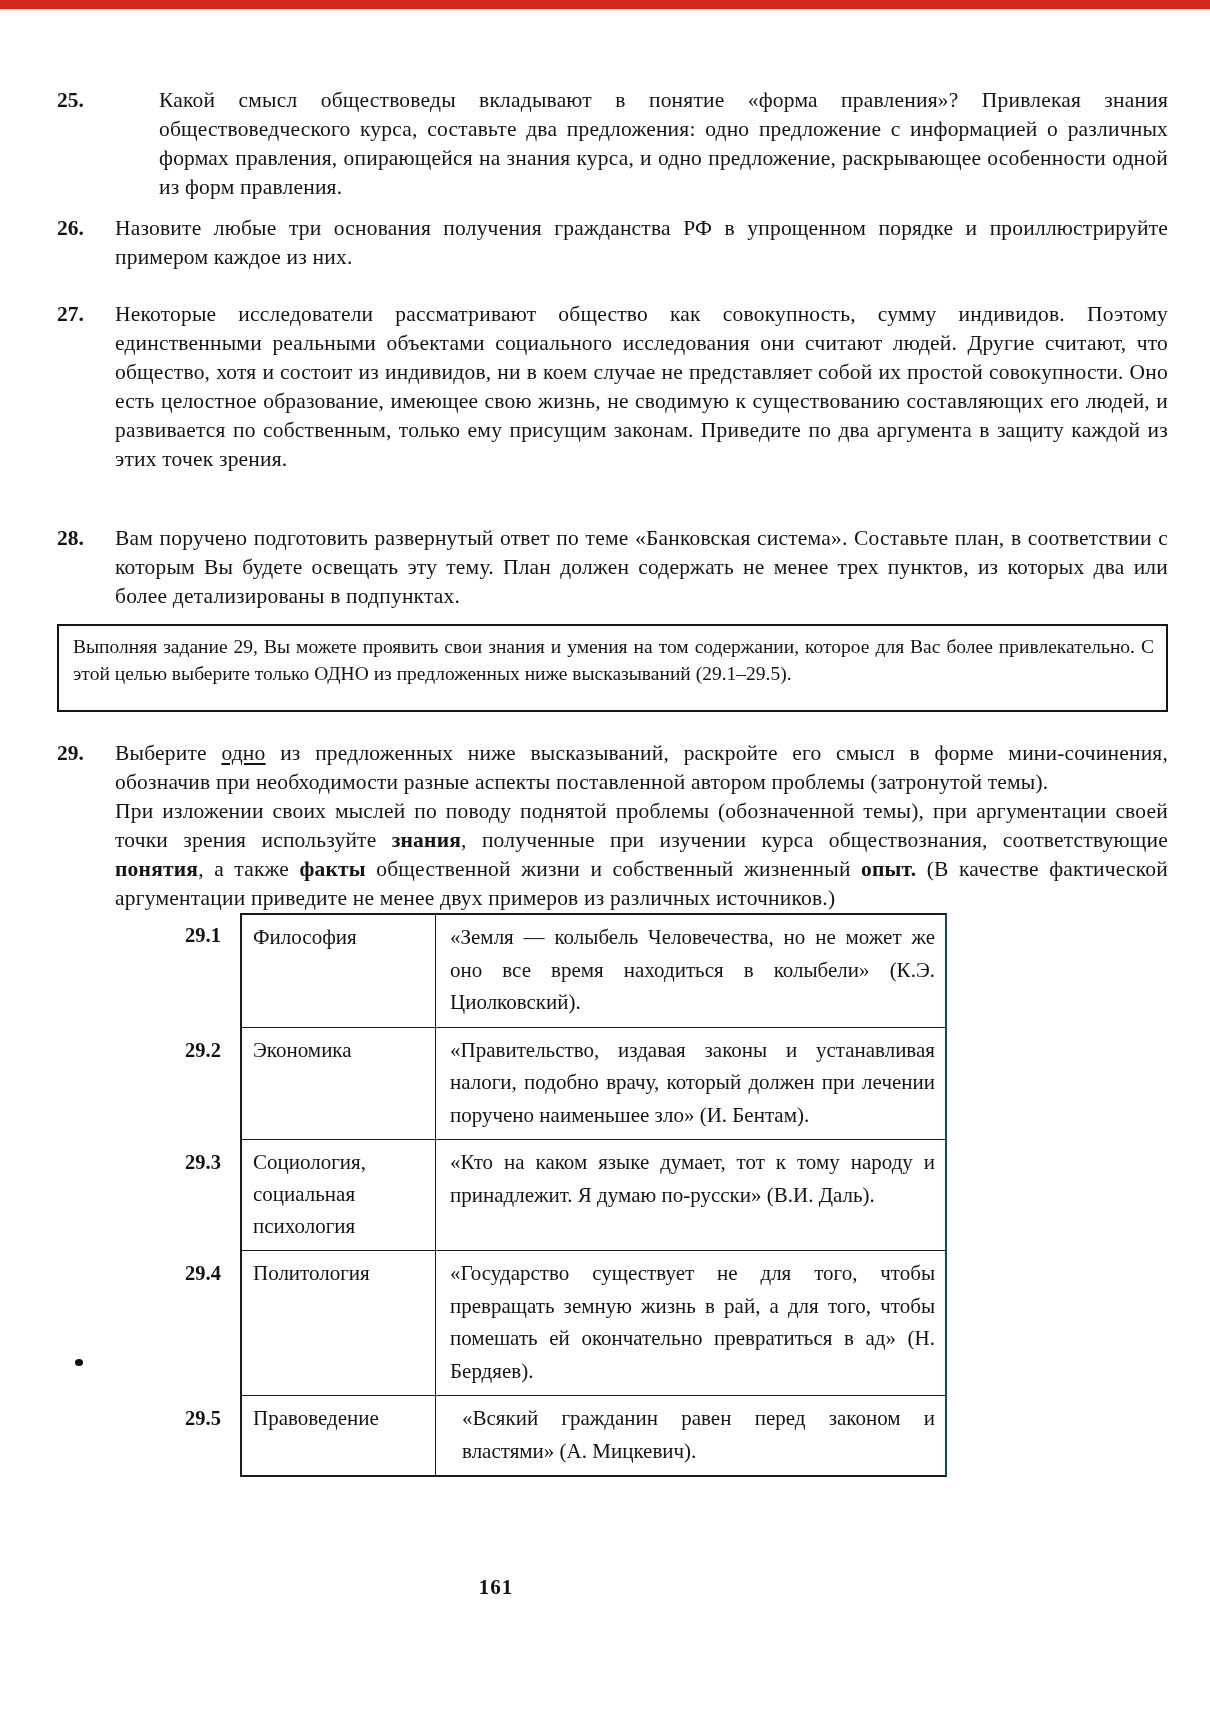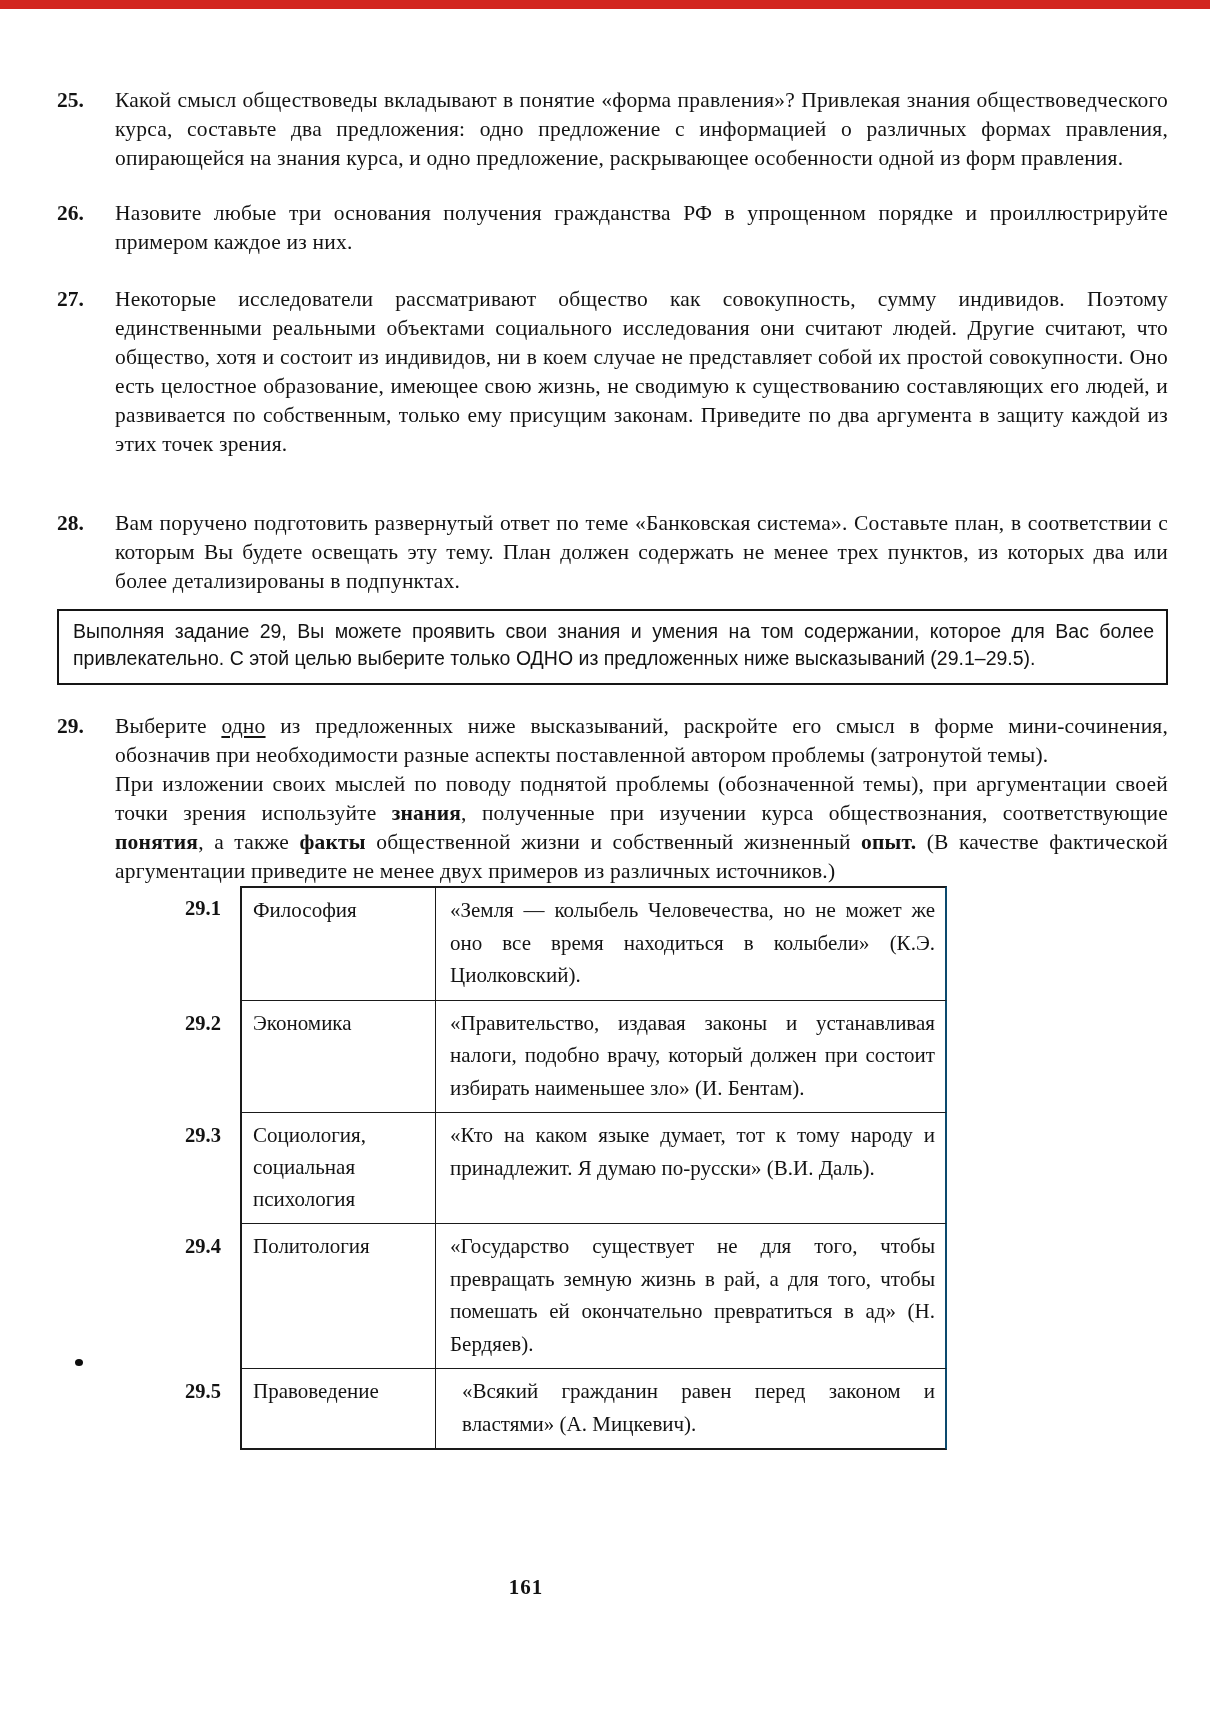--- a/index.html
+++ b/index.html
@@ -32,29 +32,29 @@
     line-height: 29px;
   }
   .qtext {
     flex: 1;
     font-size: 21.5px;
     line-height: 29px;
     text-align: justify;
     letter-spacing: 0.2px;
   }
   .qtext p { margin: 0; }
-  .q25 { margin-top: 77px; margin-bottom: 26px; }
+  .q25 { margin-top: 77px; margin-bottom: 12px; gap: 44px; }
   .q26 { margin-bottom: 28px; }
   .q27 { margin-bottom: 50px; }
   .q28 { margin-bottom: 13px; }
   .q29 { }
   .notice-box {
     border: 2.5px solid #151515;
-    padding: 7px 12px 11px 14px;
-    font-family: Liberation Sans, sans-serif;
+    padding: 7px 12px 23px 14px;
+    font-family: Liberation Serif, serif;
     font-size: 19.5px;
     line-height: 27px;
     text-align: justify;
     margin-bottom: 27px;
   }
   .bold { font-weight: bold; }
   .uline { text-decoration: underline; text-underline-offset: 3px; }
   .topics-table {
     margin-left: 128px; 
     width: 762px;
@@ -99,21 +99,20 @@
     border-radius: 50%;
   }
   .page-number {
     position: absolute;
     top: 1575px; left: 0;
     width: 992px;
     text-align: center;
     font-size: 21px;
     font-weight: bold;
     letter-spacing: 1px;
-    padding-left: 30px;
   }
 </style>
 </head>
 <body>
 
 <div class="top-bar"></div>
 
 <main class="content">
 
   <div class="question q25">
@@ -155,21 +154,21 @@
       <div class="t-cells">
         <div class="t-subject">Философия</div>
         <div class="t-quote">«Земля — колыбель Человечества, но не может же оно все время находиться в колыбели» (К.Э. Циолковский).</div>
       </div>
     </div>
 
     <div class="t-row">
       <div class="t-num">29.2</div>
       <div class="t-cells">
         <div class="t-subject">Экономика</div>
-        <div class="t-quote">«Правительство, издавая законы и устанавливая налоги, подобно врачу, который должен при состоит избирать наименьшее зло» (И. Бентам).</div>
+        <div class="t-quote">«Правительство, издавая законы и устанавливая налоги, подобно врачу, который должен при лечении поручено наименьшее зло» (И. Бентам).</div>
       </div>
     </div>
 
     <div class="t-row">
       <div class="t-num">29.3</div>
       <div class="t-cells">
         <div class="t-subject">Социология, социальная психология</div>
         <div class="t-quote">«Кто на каком языке думает, тот к тому народу и принадлежит. Я думаю по-русски» (В.И. Даль).</div>
       </div>
     </div>

